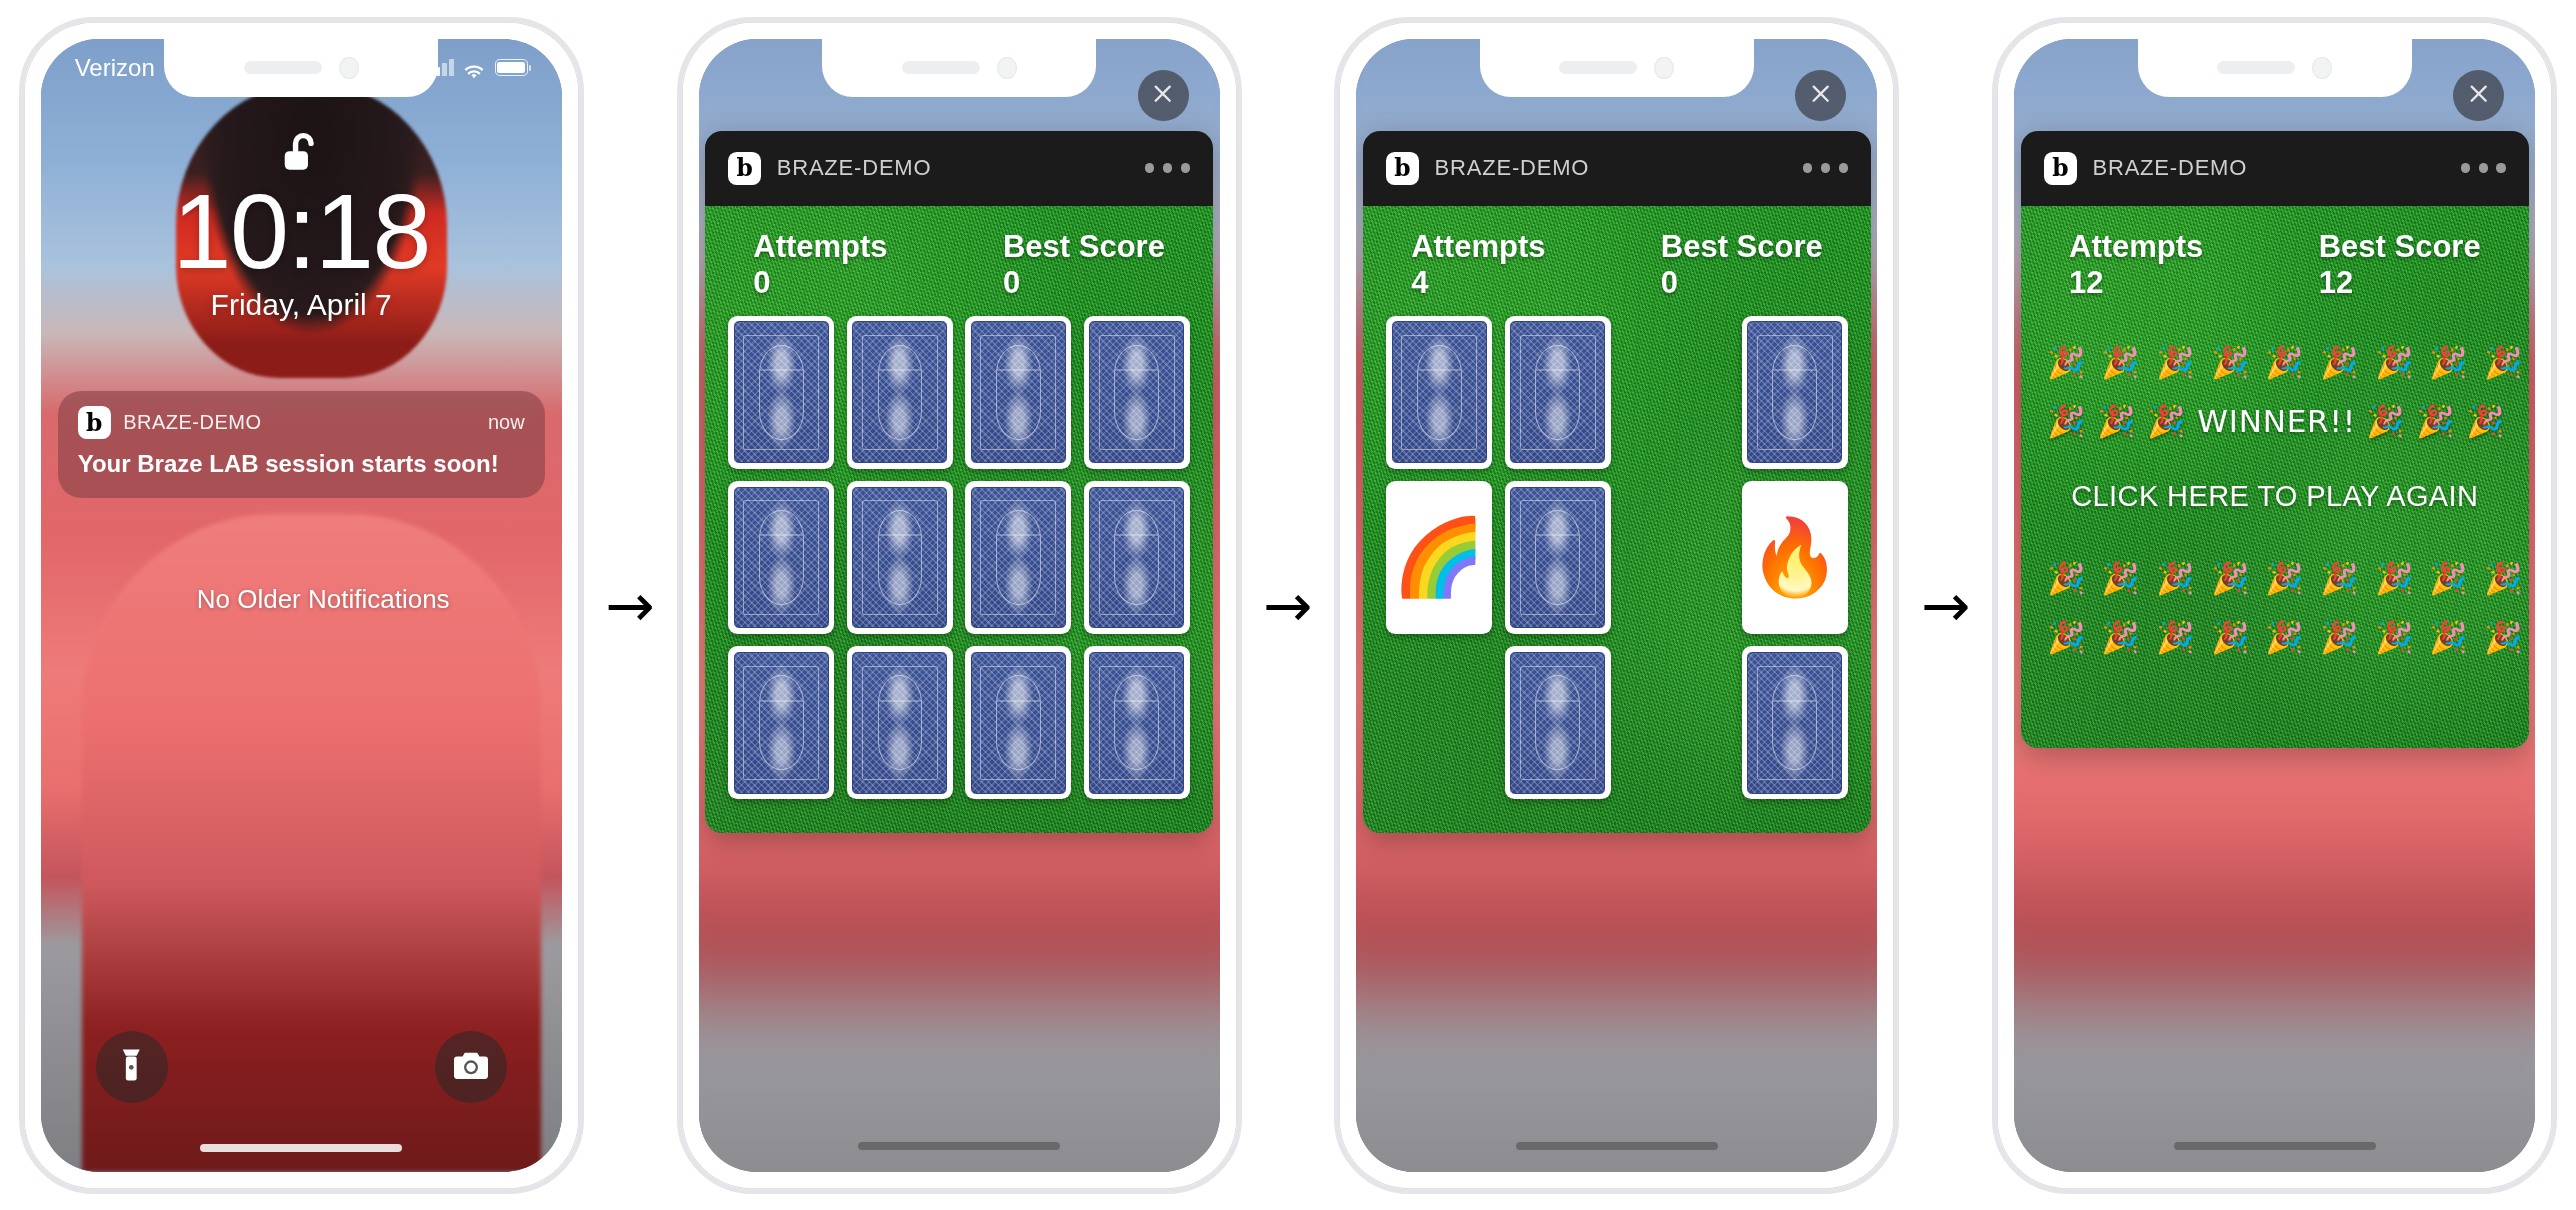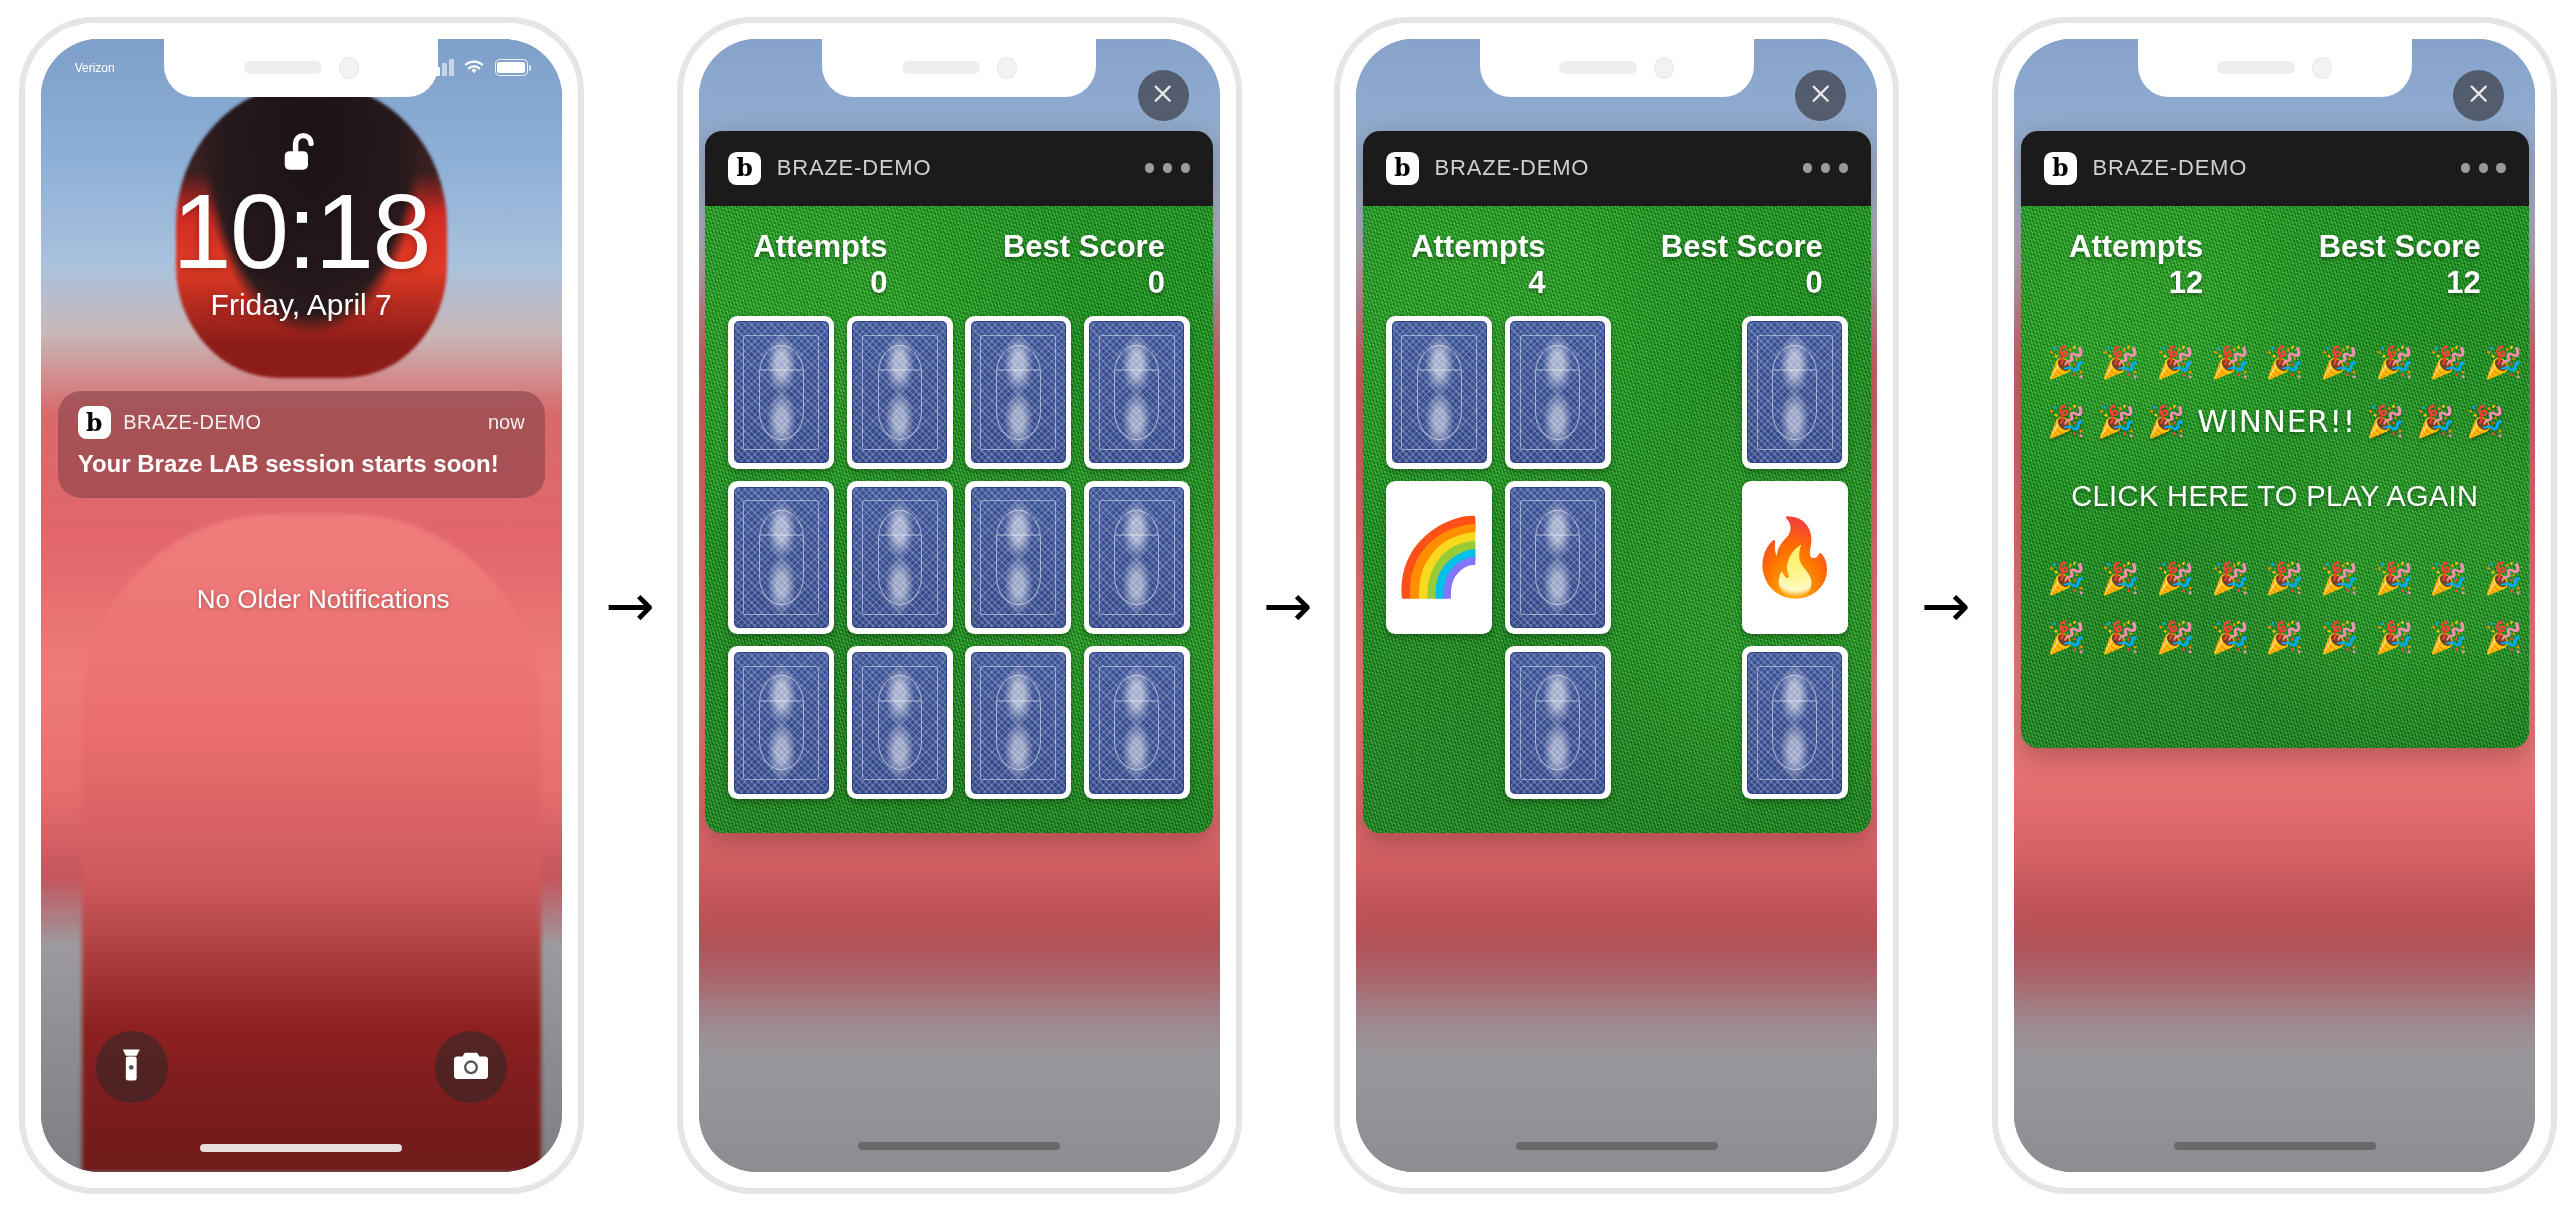--- a/index.html
+++ b/index.html
@@ -110,21 +110,21 @@
 
   
   .statusbar {
     position: absolute; top: 0; left: 0; right: 0;
     height: 58px;
     display: flex; align-items: center;
     justify-content: space-between;
     padding: 0 34px;
     z-index: 45;
     color: #fff;
-    font-size: 12px;
+    font-size: 24px;
     font-weight: 500;
   }
   .sb-right { display: flex; align-items: center; gap: 9.3px; }
   .bars { display: flex; align-items: flex-end; gap: 2.3px; height: 17px; }
   .bars i { display:block; width: 4.7px; background:#fff; border-radius:0.8px; opacity:.95; }
   .bars i:nth-child(1){height:6.2px;} .bars i:nth-child(2){height:9.3px;}
   .bars i:nth-child(3){height:13.2px; opacity:.55;} .bars i:nth-child(4){height:17px; opacity:.55;}
   .wifi { position: relative; width: 22px; height: 17px; }
   .wifi svg { width: 22px; height: 17px; }
   .battery {
@@ -246,21 +246,21 @@
       repeating-linear-gradient(72deg, rgba(0,0,0,.17) 0 1.6px, rgba(255,255,255,.08) 1.6px 3.1px),
       repeating-linear-gradient(18deg, rgba(0,90,0,.22) 0 2.3px, rgba(90,200,70,.16) 2.3px 3.9px),
       radial-gradient(circle at 22% 18%, #2fae2c 0 12%, rgba(0,0,0,0) 38%),
       radial-gradient(circle at 78% 62%, #2aa32a 0 14%, rgba(0,0,0,0) 42%),
       linear-gradient(160deg, #24a527 0%, #1f9a23 40%, #228f25 72%, #1c8a20 100%);
     padding: 18.7px 22px 34px;
   }
   .scoreboard {
     display: flex; justify-content: space-between;
     padding: 4.7px 26.5px 12.5px;
-    color: #fff; text-align: right;
+    color: #fff; text-align: left;
     text-shadow: 0 1.6px 3.9px rgba(0,0,0,.4);
   }
   .score-label { font-size: 31px; font-weight: bold; line-height: 1.15; }
   .score-value { font-size: 31px; font-weight: bold; line-height: 1.15; }
 
   .grid {
     display: grid;
     grid-template-columns: repeat(4, 1fr);
     gap: 12.5px 12.5px;
     padding: 3.1px 1.6px 0;

